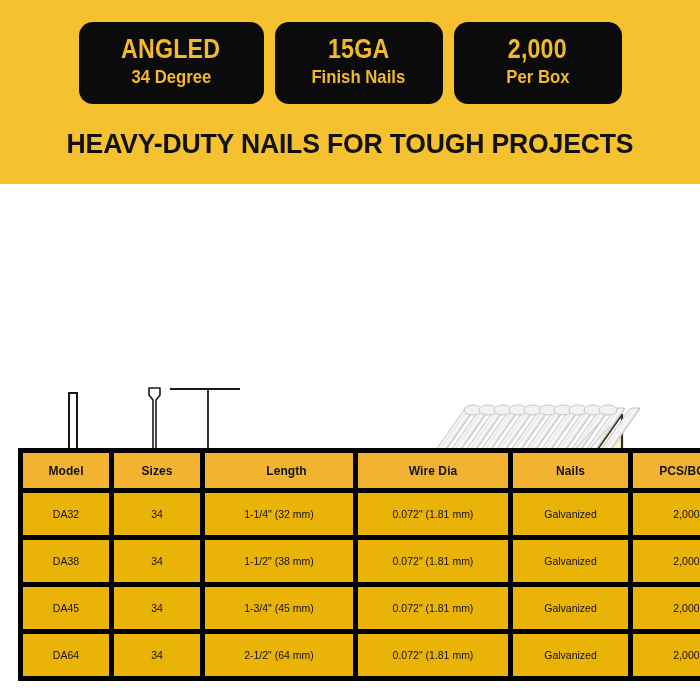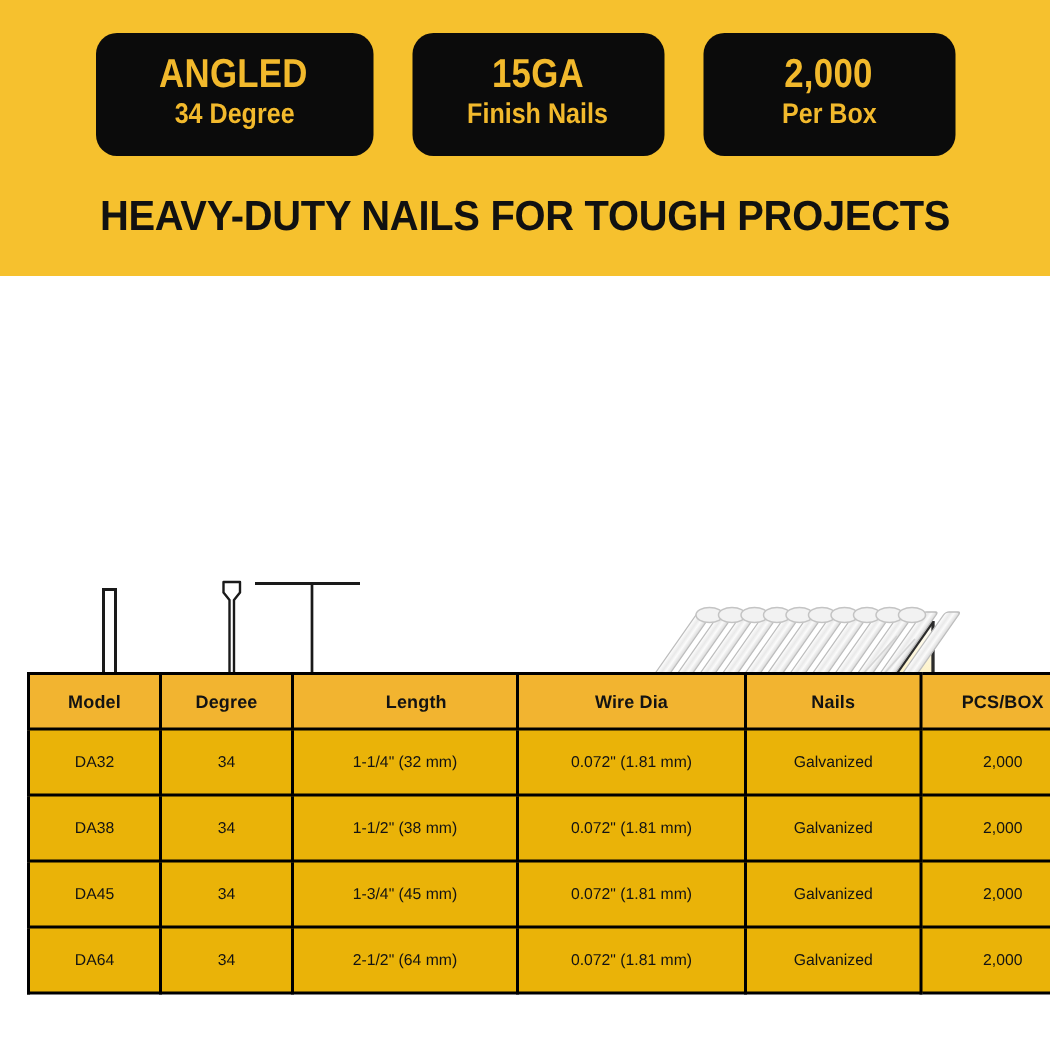--- a/index.html
+++ b/index.html
@@ -13,21 +13,21 @@
 
   
   .banner{
     position:absolute;left:0;top:0;width:700px;height:184px;
     background:#F6C12E;
     box-sizing:border-box;
   }
   .badge-row{
     position:absolute;left:0;top:22px;width:700px;height:82px;
     display:flex;justify-content:center;align-items:stretch;
-    gap:26px;
+    gap:11px;
   }
   .badge{
     background:#0b0b0b;
     border-radius:14px;
     display:flex;flex-direction:column;
     align-items:center;justify-content:center;
     color:#F2B92C;
     padding:4px 0 6px 0;
   }
   .badge-1{width:185px;}
@@ -104,21 +104,21 @@
   }
 
   
   .spec-table{
     position:absolute;left:18px;top:448px;
     width:665px;
     border-collapse:collapse;
     table-layout:fixed;
   }
   .spec-table th,.spec-table td{
-    border:2px solid #000000;
+    border:5px solid #000000;
     text-align:center;
     color:#131313;
   }
   .spec-table th{
     background:#F2B430;
     font-size:12px;font-weight:bold;
     height:33px;
     letter-spacing:.1px;
   }
   .spec-table td{
@@ -261,21 +261,21 @@
     </g>
   </svg>
 
   <div class="angle-label">34°</div>
 </div>
 
 <table class="spec-table">
   <thead>
     <tr>
       <th class="c0">Model</th>
-      <th class="c1">Degree</th>
+      <th class="c1">Sizes</th>
       <th class="c2">Length</th>
       <th class="c3">Wire Dia</th>
       <th class="c4">Nails</th>
       <th class="c5">PCS/BOX</th>
     </tr>
   </thead>
   <tbody>
     <tr>
       <td>DA32</td>
       <td>34</td>

